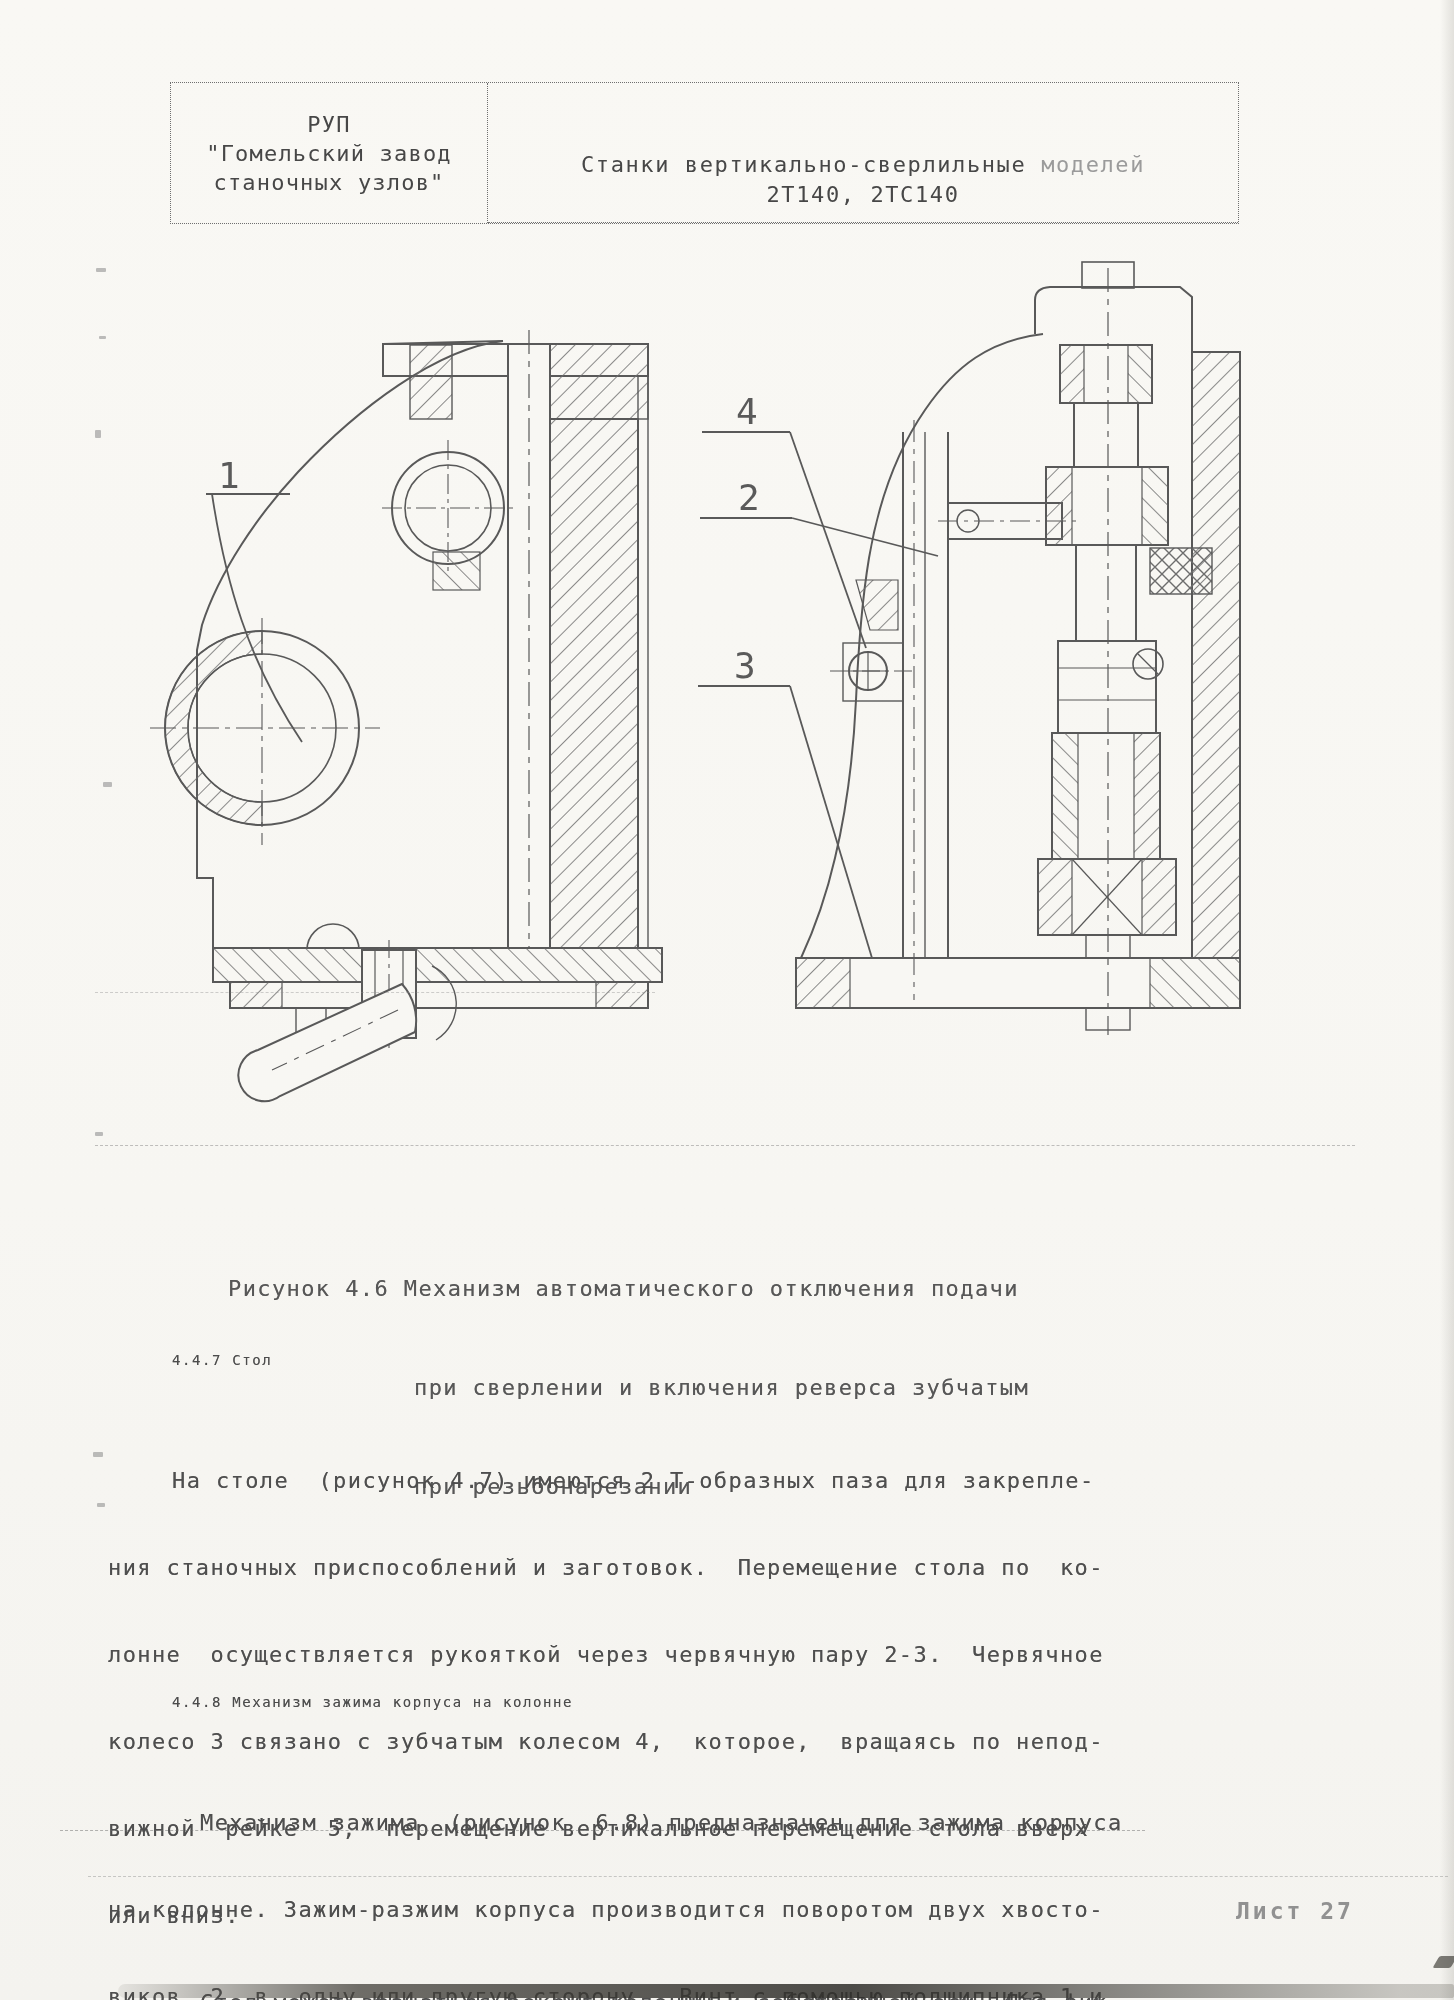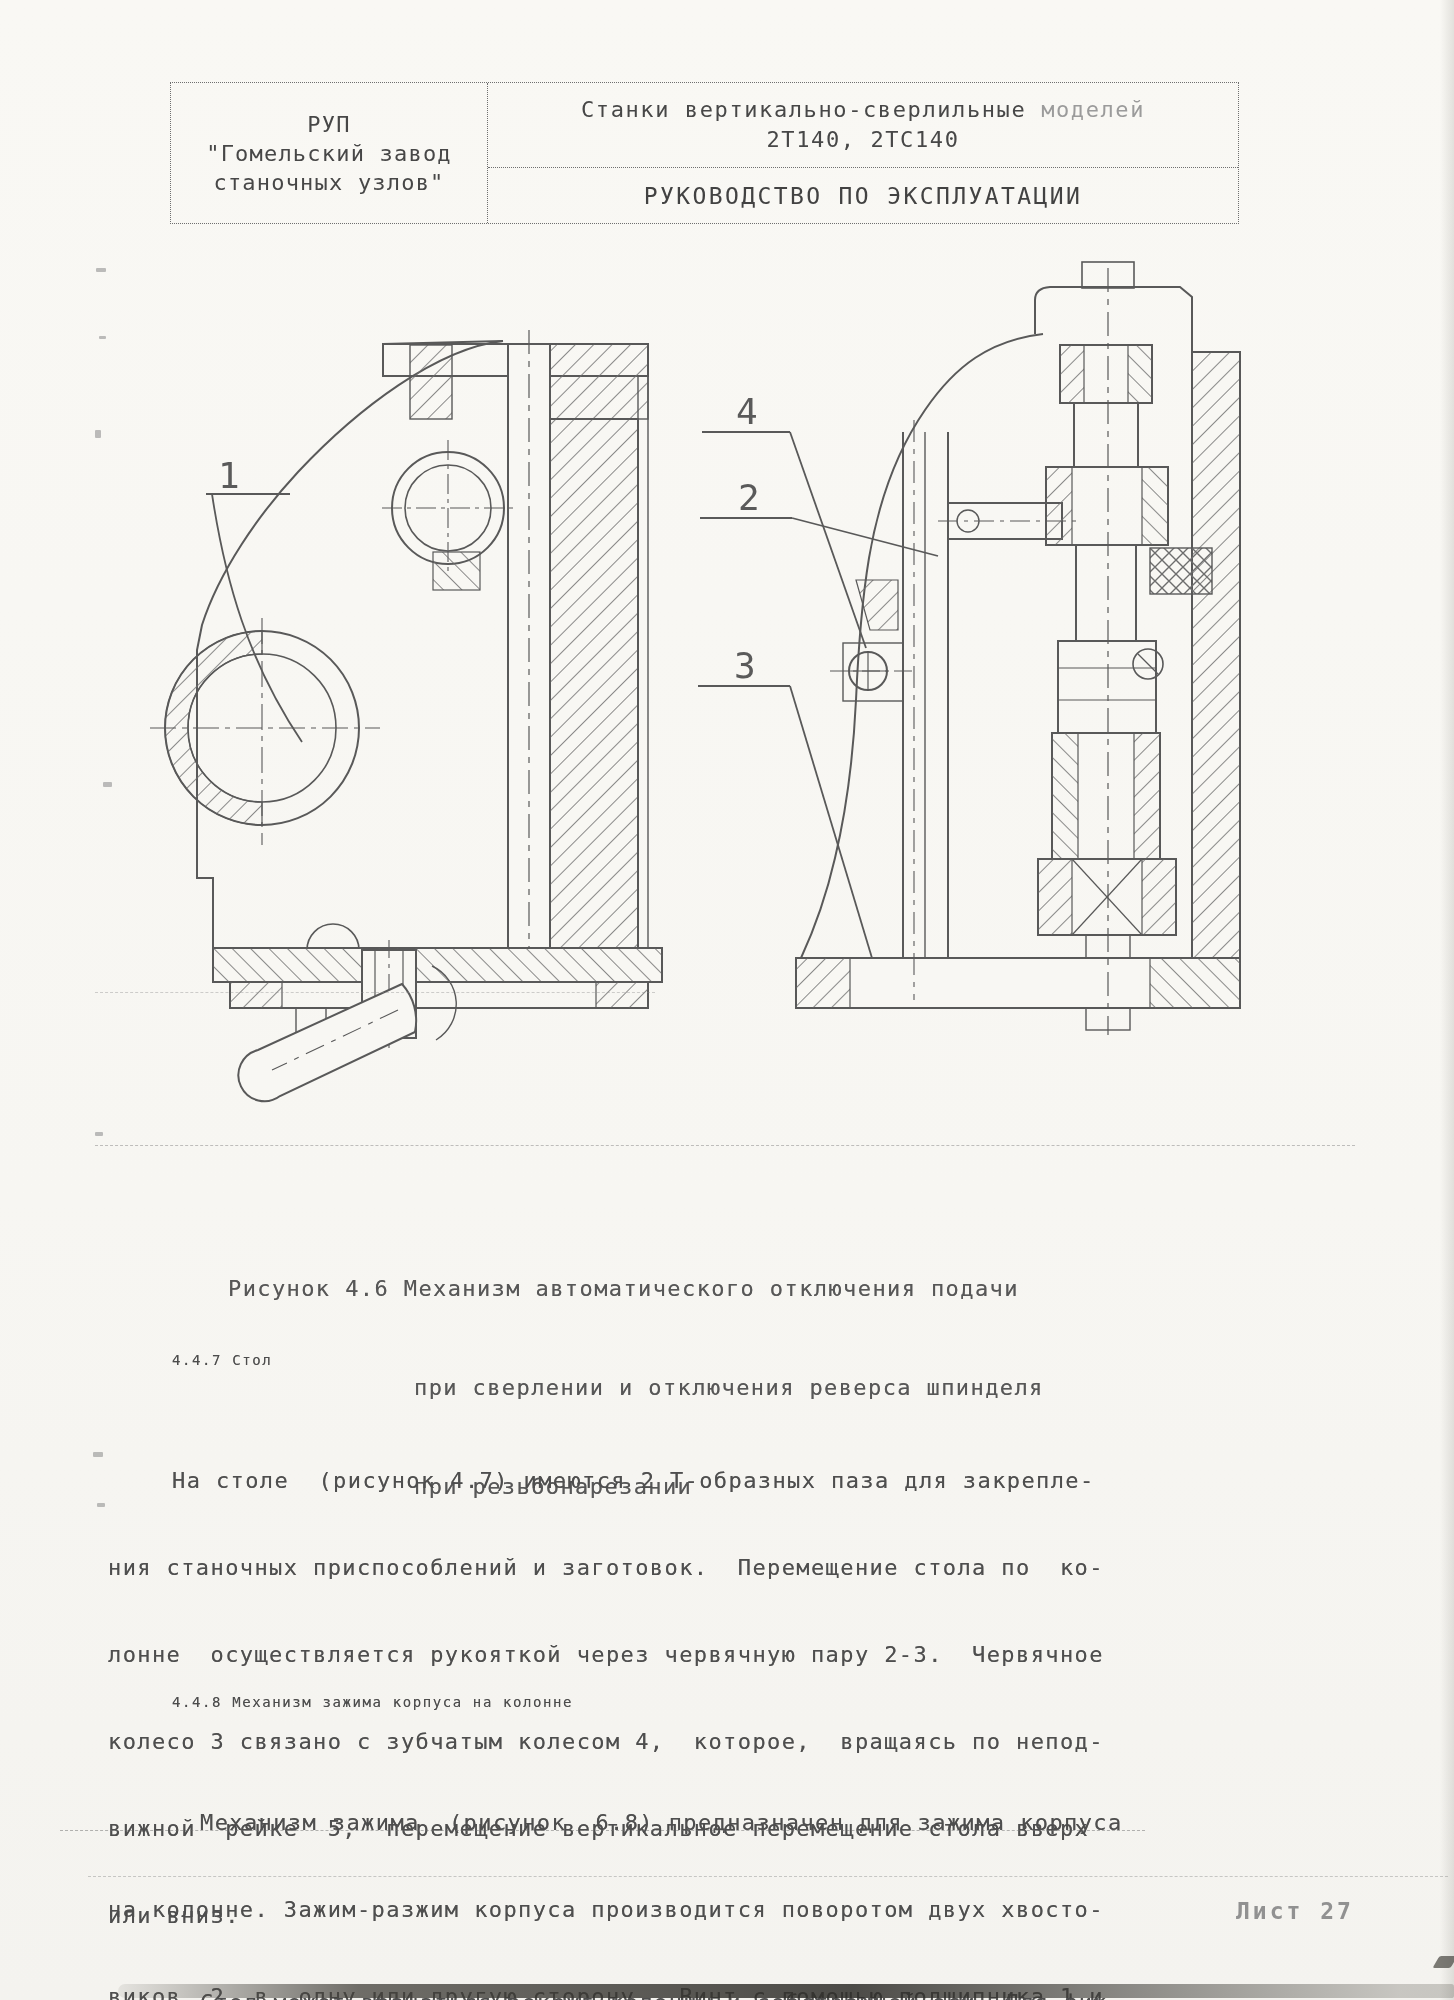--- a/index.html
+++ b/index.html
@@ -54,23 +54,20 @@
     <div class="cell-org">
       <span class="ln">РУП</span>
       <span class="ln">"Гомельский завод</span>
       <span class="ln">станочных узлов"</span>
     </div>
     <div class="cell-right">
       <div class="cell-title">
         <span class="ln"><span>Станки вертикально-сверлильные </span><span class="faded">моделей</span></span>
         <span class="ln">2Т140, 2ТС140</span>
       </div>
-      <div class="cell-sub">
-        <span>РУКОВОДСТВО ПО ЭКСПЛУАТАЦИИ</span>
-      </div>
     </div>
   </div>
 
   <svg style="position:absolute;left:90px;top:255px;" width="1260" height="860" viewBox="90 255 1260 860" xmlns="http://www.w3.org/2000/svg">
     <defs>
       <pattern id="hA" width="13" height="13" patternUnits="userSpaceOnUse" patternTransform="rotate(45)">
         <line x1="0" y1="0" x2="0" y2="13" stroke="#6d6d6d" stroke-width="1.6"></line>
       </pattern>
       <pattern id="hB" width="13" height="13" patternUnits="userSpaceOnUse" patternTransform="rotate(-45)">
         <line x1="0" y1="0" x2="0" y2="13" stroke="#6d6d6d" stroke-width="1.6"></line>
@@ -202,21 +199,21 @@
       <g stroke-width="1.8">
         <text x="734" y="678" font-size="36" fill="#5a5a5a" stroke="none">3</text>
         <line x1="698" y1="686" x2="790" y2="686"></line>
         <path d="M 790,686 L 872,958" fill="none"></path>
       </g>
     </g>
   </svg>
 
   <div class="tblock" style="left:228px;top:1206px;line-height:33px;color:#575757;">
     <span class="ln">Рисунок 4.6 Механизм автоматического отключения подачи</span>
-    <span class="ln cap2">при сверлении и отключения реверса шпинделя</span>
+    <span class="ln cap2">при сверлении и включения реверса зубчатым</span>
     <span class="ln cap2">при резьбонарезании</span>
   </div>
 
   <div class="heading" style="left:172px;top:1352px;">4.4.7 Стол</div>
 
   <div class="tblock" style="left:108px;top:1408px;">
     <span class="ln i1">На столе  (рисунок 4.7) имеются 2 Т-образных паза для закрепле-</span>
     <span class="ln">ния станочных приспособлений и заготовок.  Перемещение стола по  ко-</span>
     <span class="ln">лонне  осуществляется рукояткой через червячную пару 2-3.  Червячное</span>
     <span class="ln">колесо 3 связано с зубчатым колесом 4,  которое,  вращаясь по непод-</span>

